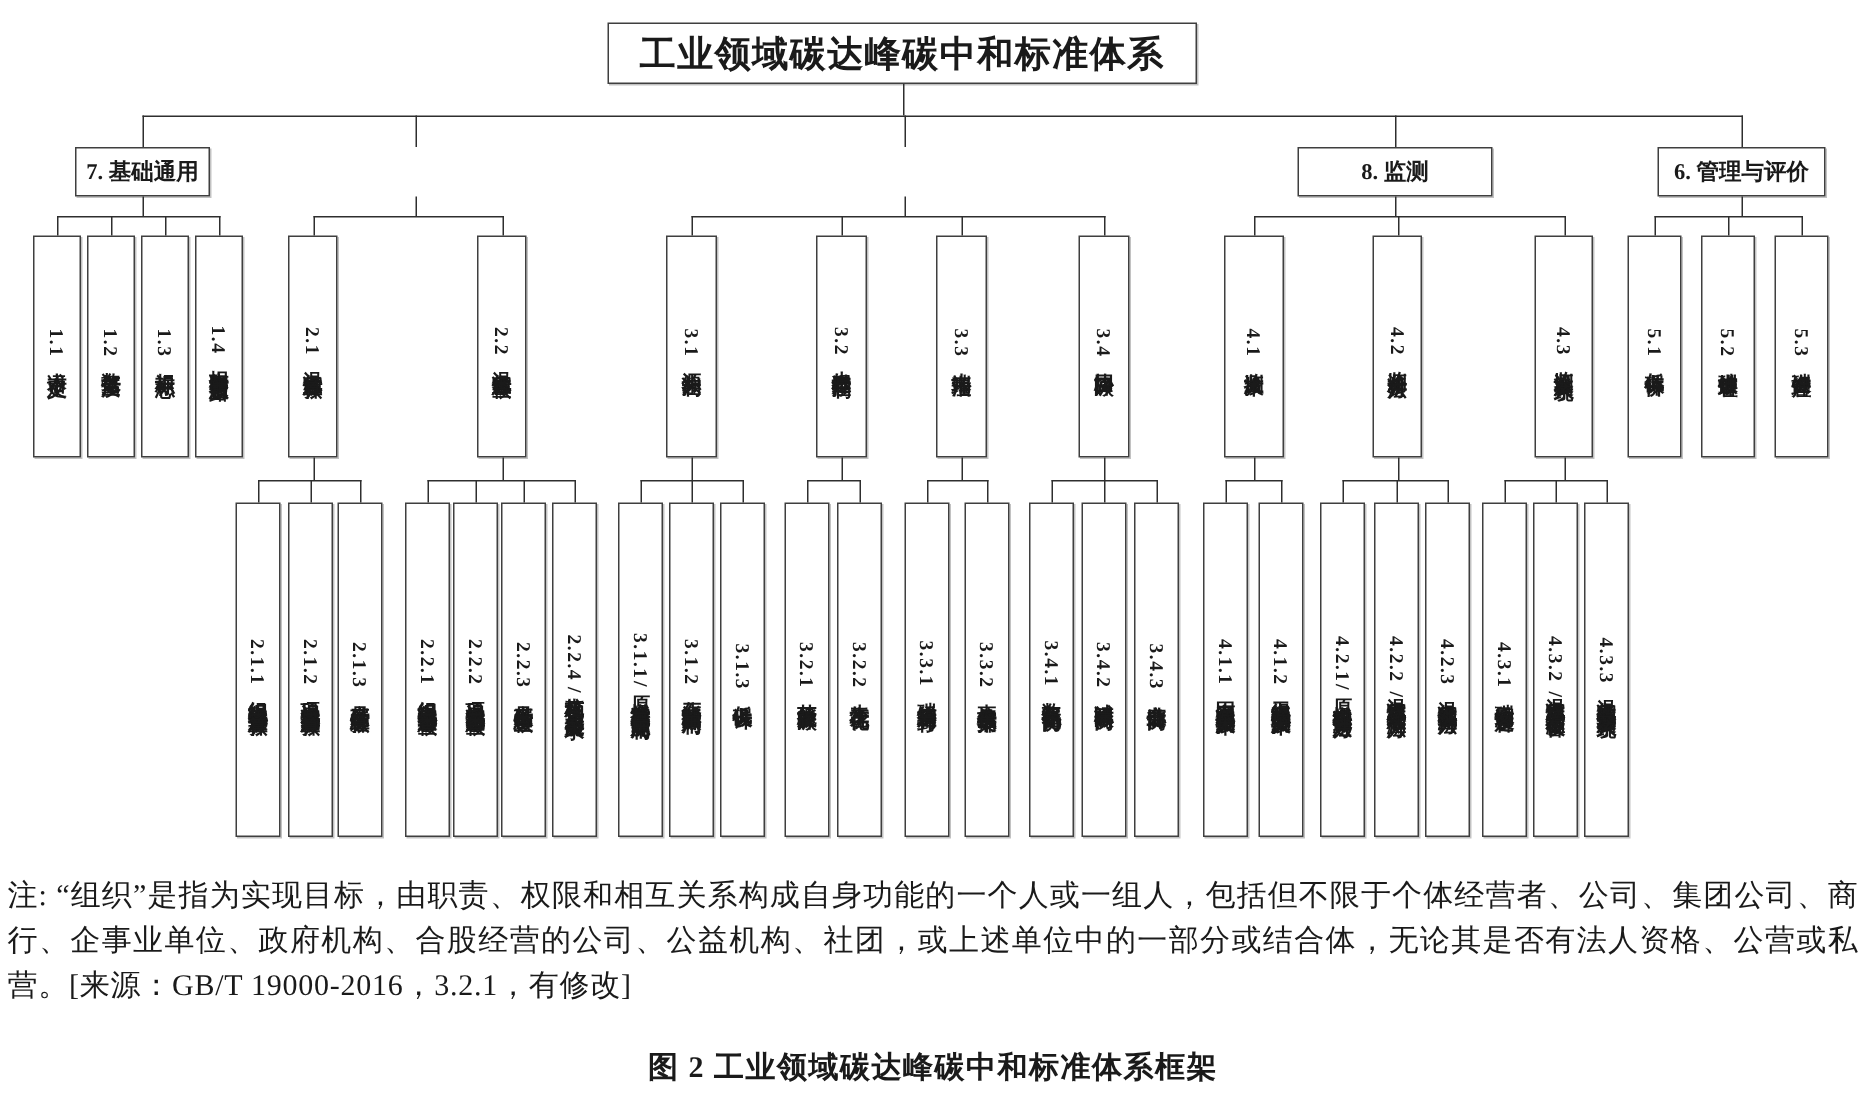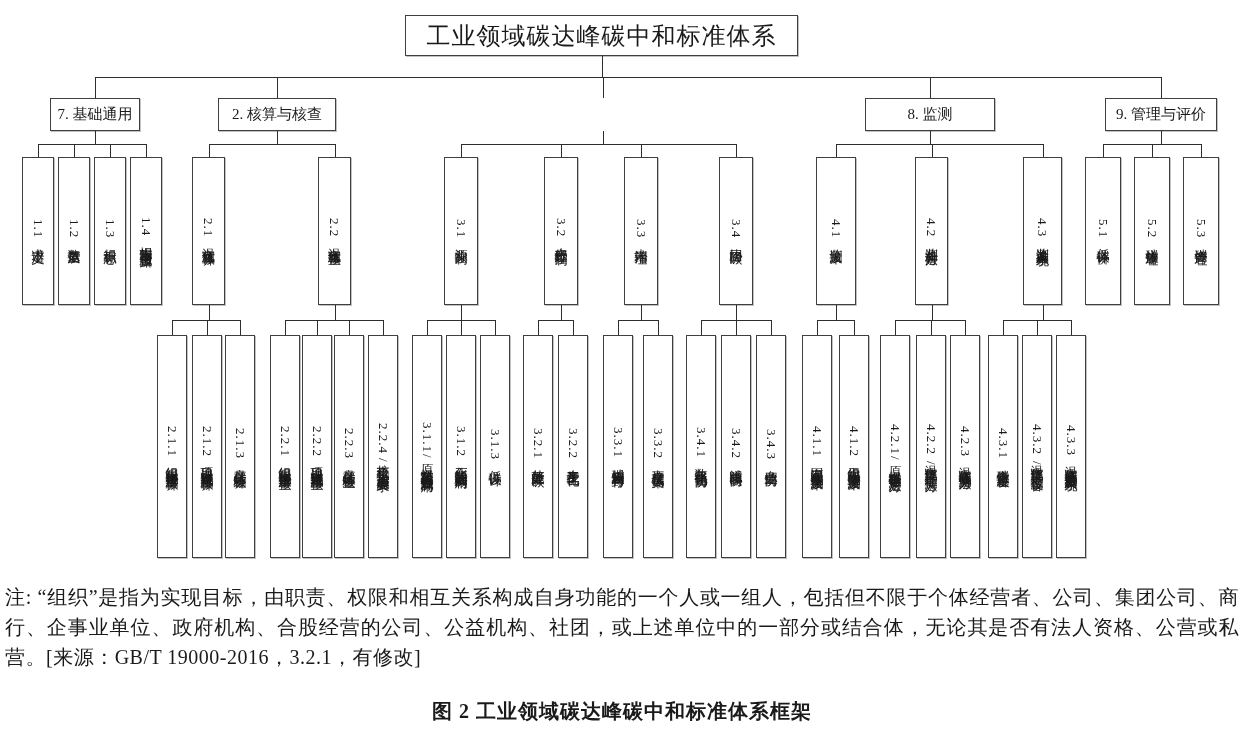--- a/index.html
+++ b/index.html
@@ -1,43 +1,42 @@
 <!DOCTYPE html>
 <html><head>
 <meta charset="utf-8">
 <style>
   html,body{margin:0;padding:0;background:#ffffff;}
   body{font-family:"Liberation Serif","DejaVu Serif",serif;color:#1a1a1a;}
   #page{position:relative;width:1244px;height:732px;background:#fff;overflow:hidden;}
   #chart{position:absolute;left:0;top:0;width:1244px;height:575px;}
   .node{position:absolute;box-sizing:border-box;border:1px solid #3f3f3f;background:#fff;
         display:flex;align-items:center;justify-content:center;text-align:center;
-        box-shadow:1px 1px 0 rgba(120,120,120,.45);}
+        box-shadow:1px 1px 0 rgba(120,120,120,.45);font-weight:bold;}
   .root{font-size:24px;letter-spacing:1px;}
   .lvl2{font-size:15px;}
   .v{writing-mode:vertical-rl;text-orientation:mixed;font-size:13px;line-height:1;
      letter-spacing:1px;padding:3px 0;}
   .cline{position:absolute;background:#2e2e2e;}
   #note{position:absolute;left:5px;top:582px;width:1234px;font-size:20px;line-height:30px;
         text-align:justify;letter-spacing:0.5px;}
   #caption{position:absolute;left:0;top:698px;width:1244px;text-align:center;
            font-size:20px;font-weight:bold;letter-spacing:1px;}
 </style>
 </head>
 <body>
 
 <div id="page">
   <div id="chart">
 
     <div class="node root" style="left:405px;top:15px;width:393px;height:41px">工业领域碳达峰碳中和标准体系</div>
 
     <div class="node lvl2" style="left:50px;top:98px;width:90px;height:33px">7. 基础通用</div>
-    <div class="node lvl2" style="left:218px;top:98px;width:118px;height:33px">2. 核算与核查</div>
     <div class="node lvl2" style="left:865px;top:98px;width:130px;height:33px">8. 监测</div>
-    <div class="node lvl2" style="left:1105px;top:98px;width:112px;height:33px">9. 管理与评价</div>
+    <div class="node lvl2" style="left:1105px;top:98px;width:112px;height:33px">6. 管理与评价</div>
 
     <div class="node v" style="left:22px;top:157px;width:32px;height:148px">1.1术语定义</div>
     <div class="node v" style="left:58px;top:157px;width:32px;height:148px">1.2数据质量</div>
     <div class="node v" style="left:94px;top:157px;width:32px;height:148px">1.3标识标志</div>
     <div class="node v" style="left:130px;top:157px;width:32px;height:148px">1.4报告声明与信息披露</div>
 
     <div class="node v" style="left:192px;top:157px;width:33px;height:148px">2.1温室气体核算</div>
     <div class="node v" style="left:318px;top:157px;width:33px;height:148px">2.2温室气体核查</div>
 
     <div class="node v" style="left:444px;top:157px;width:34px;height:148px">3.1源头控制</div>

